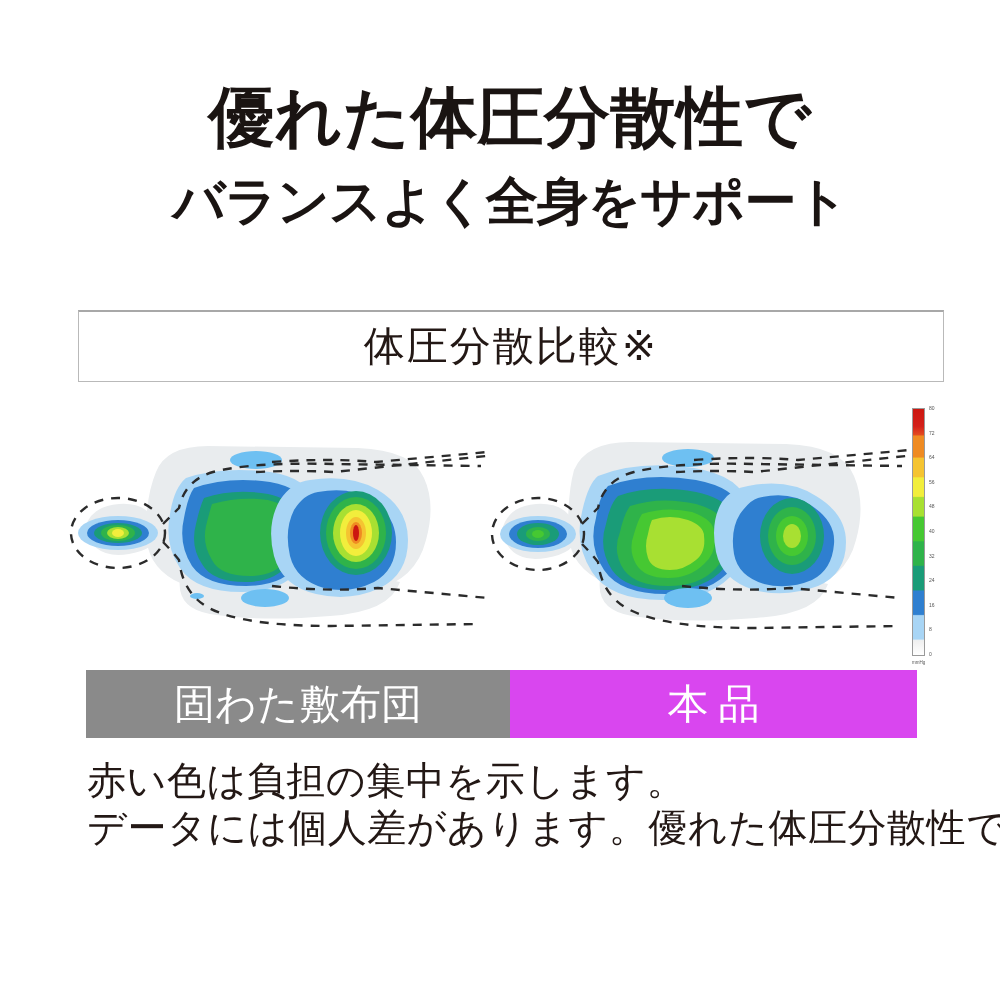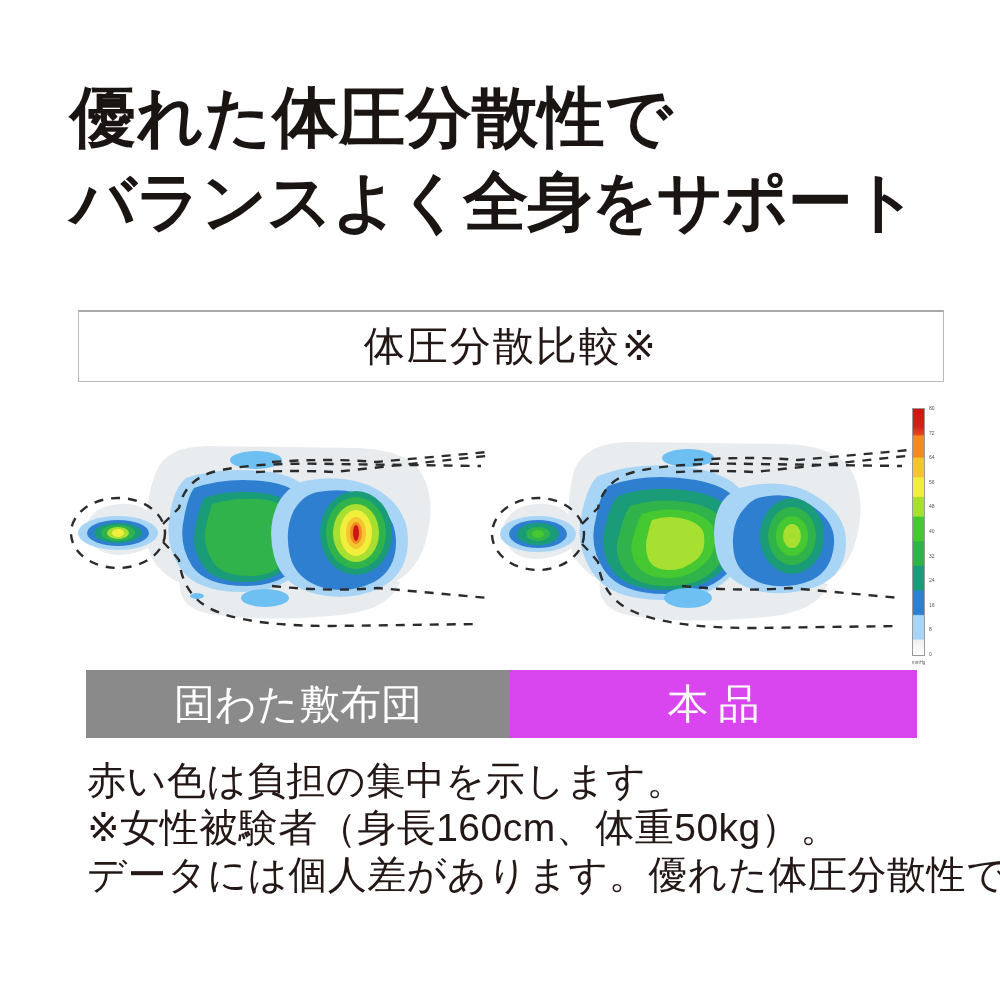--- a/index.html
+++ b/index.html
@@ -13,28 +13,29 @@
   }
   .page{position:relative;width:1000px;height:1000px;}
 
   
   .headline{
     position:absolute;left:70px;top:76px;width:880px;
     font-family:"Liberation Serif","DejaVu Serif",serif;
     font-weight:700;
     color:#1a1412;
     letter-spacing:0.5px;
+    text-align:center;
   }
   .headline .ln{
     display:block;
     font-size:66px;
     line-height:84px;
     white-space:nowrap;
   }
-  .headline .ln2{font-size:65px;letter-spacing:-1px;}
+  .headline .ln2{font-size:52px;letter-spacing:-1px;}
 
   
   .subtitle-box{
     position:absolute;left:78px;top:310px;width:866px;height:72px;
     border:1px solid #b9b9b9;
     border-top:2px solid #a8a8a8;
     box-sizing:border-box;
     background:#fff;
     display:flex;align-items:center;justify-content:center;text-align:right;
   }
@@ -256,17 +257,16 @@
     <div class="label-bar bar-control">
       <span class="t">固わた敷布団</span>
     </div>
     <div class="label-bar bar-product">
       <span class="t">本品</span>
     </div>
   </div>
 
   <div class="notes">
     <span class="nl">赤い色は負担の集中を示します。</span>
-    <span class="nl">※女性被験者（身長160cm、体重50kg）。</span>
     <span class="nl">データには個人差があります。優れた体圧分散性で</span>
   </div>
 
 </div>
 
 </body></html>

